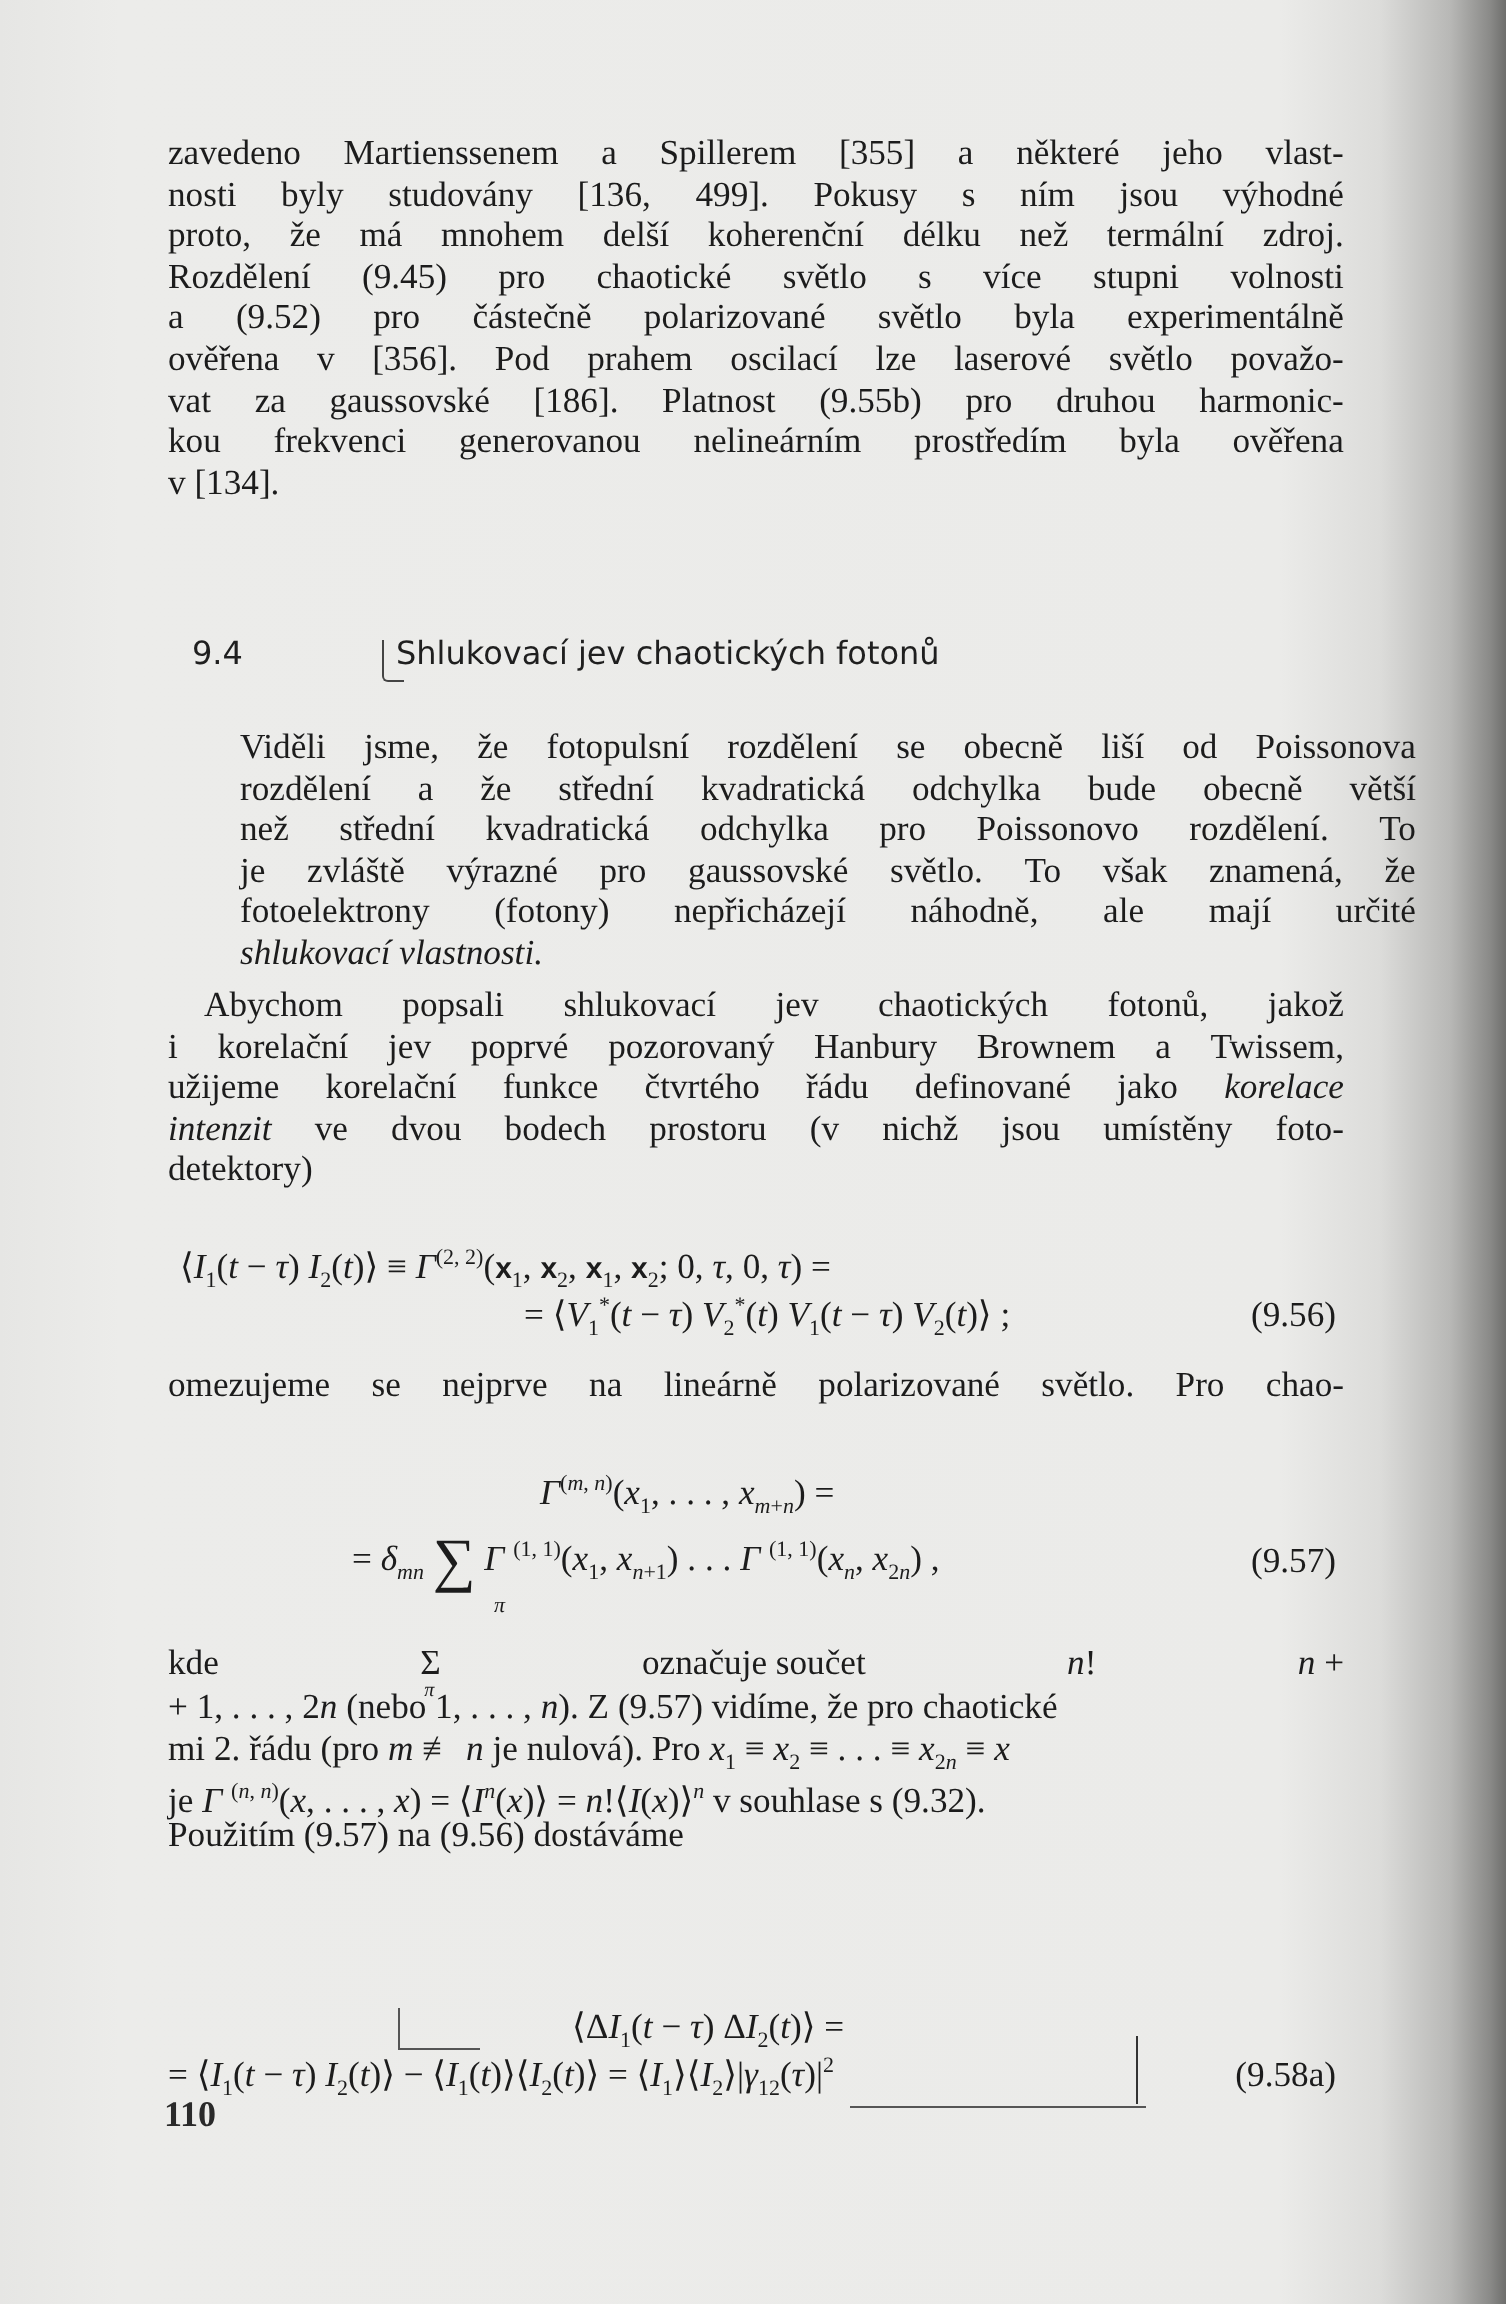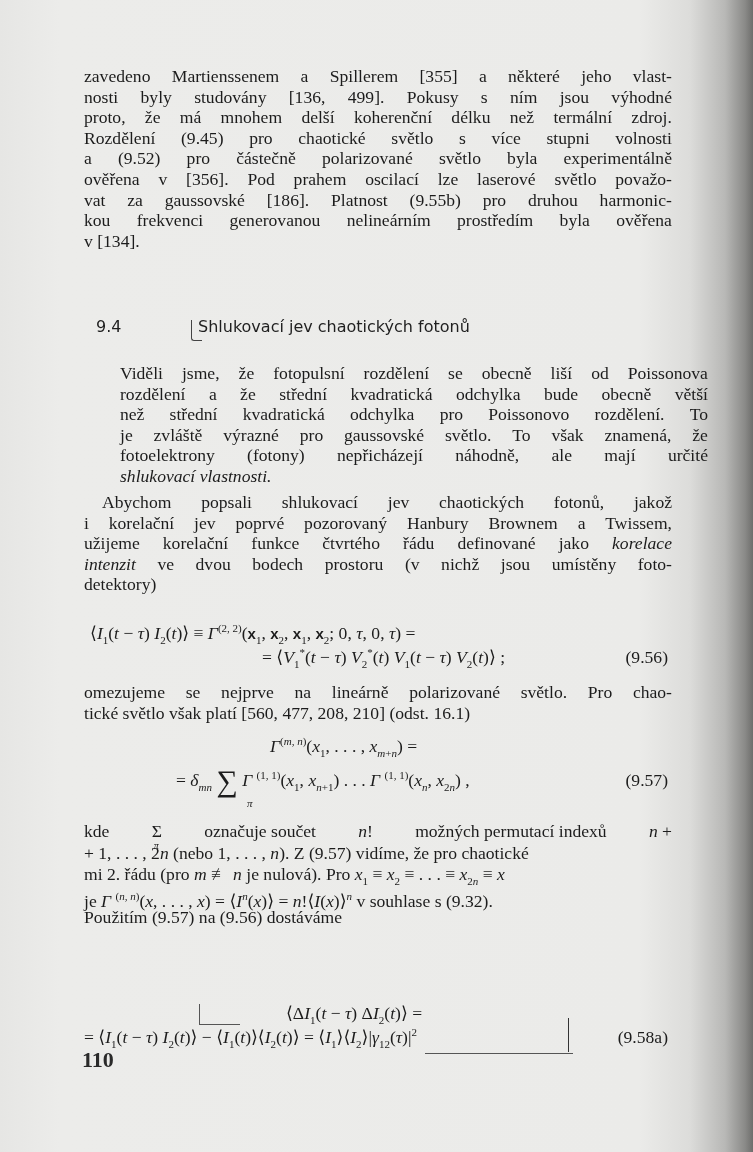--- a/index.html
+++ b/index.html
@@ -53,21 +53,21 @@
   .para5 .line { height: 21.6px; }
   .eq58a { top: 1002px; }
   .eq58a .content { position: absolute; left: 202px; }
   .eq58b { top: 1026px; }
   .eq58b .content { position: absolute; left: 0; }
   .pencil-under { position: absolute; border-bottom: 1.3px solid #555; }
   .pencil-bracket { position: absolute; border-left: 1.3px solid #555; border-bottom: 1.3px solid #555; }
   .pencil-bar { position: absolute; border-right: 1.8px solid #333; }
   .page-number {
     position: absolute; left: 82px; top: 1047px;
-    font-size: 22px; font-weight: bold; color: #2a2a2a;
+    font-size: 18px; font-weight: bold; color: #2a2a2a;
   }
 </style>
 </head>
 <body>
 
 <div class="page">
 
   <div class="text para1" id="p1">
       <div class="line">
         <span class="w">zavedeno</span>
@@ -293,40 +293,36 @@
         <span class="w">omezujeme</span>
         <span class="w">se</span>
         <span class="w">nejprve</span>
         <span class="w">na</span>
         <span class="w">lineárně</span>
         <span class="w">polarizované</span>
         <span class="w">světlo.</span>
         <span class="w">Pro</span>
         <span class="w">chao-</span>
       </div>
-      <div class="line last">
-        <span class="w">tické světlo však platí [560, 477, 208, 210] (odst. 16.1)</span>
-      </div>
     </div>
 
   <div class="eq eq57a">
     <span class="content"><span class="i">Γ</span><sup>(<span class="i">m</span>, <span class="i">n</span>)</sup>(<span class="i">x</span><sub>1</sub>, . . . , <span class="i">x</span><sub><span class="i">m</span>+<span class="i">n</span></sub>) =</span>
   </div>
   <div class="eq eq57b">
     <span class="content">= <span class="i">δ</span><sub><span class="i">mn</span></sub> <span class="sigma">∑</span><span class="under-pi">π</span> <span class="i">Γ</span> <sup>(1, 1)</sup>(<span class="i">x</span><sub>1</sub>, <span class="i">x</span><sub><span class="i">n</span>+1</sub>) . . . <span class="i">Γ</span> <sup>(1, 1)</sup>(<span class="i">x</span><sub><span class="i">n</span></sub>, <span class="i">x</span><sub>2<span class="i">n</span></sub>) ,</span>
     <span class="num" style="top:4px">(9.57)</span>
   </div>
 
   <div class="text para5">
     <div class="line">
       <span>kde</span>
       <span style="position:relative">Σ<span style="position:absolute;left:2px;top:15px;font-size:10px;font-style:italic">π</span></span>
       <span>označuje součet</span>
       <span><span class="i">n</span>!</span>
-      <span>možných permutací indexů</span>
       <span><span class="i">n</span> +</span>
     </div>
     <div class="line">
       <span>+ 1, . . . , 2<span class="i">n</span> (nebo 1, . . . , <span class="i">n</span>). Z (9.57) vidíme, že pro chaotické</span>
     </div>
     <div class="line">
       <span>mi 2. řádu (pro <span class="i">m</span> ≢ <span class="i">n</span> je nulová). Pro <span class="i">x</span><sub style="font-size:11px">1</sub> ≡ <span class="i">x</span><sub style="font-size:11px">2</sub> ≡ . . . ≡ <span class="i">x</span><sub style="font-size:11px">2<span class="i">n</span></sub> ≡ <span class="i">x</span></span>
     </div>
     <div class="line">
       <span>je <span class="i">Γ</span> <sup style="font-size:11px">(<span class="i">n</span>, <span class="i">n</span>)</sup>(<span class="i">x</span>, . . . , <span class="i">x</span>) = ⟨<span class="i">I</span><sup style="font-size:11px"><span class="i">n</span></sup>(<span class="i">x</span>)⟩ = <span class="i">n</span>!⟨<span class="i">I</span>(<span class="i">x</span>)⟩<sup style="font-size:11px"><span class="i">n</span></sup> v souhlase s (9.32).</span>

